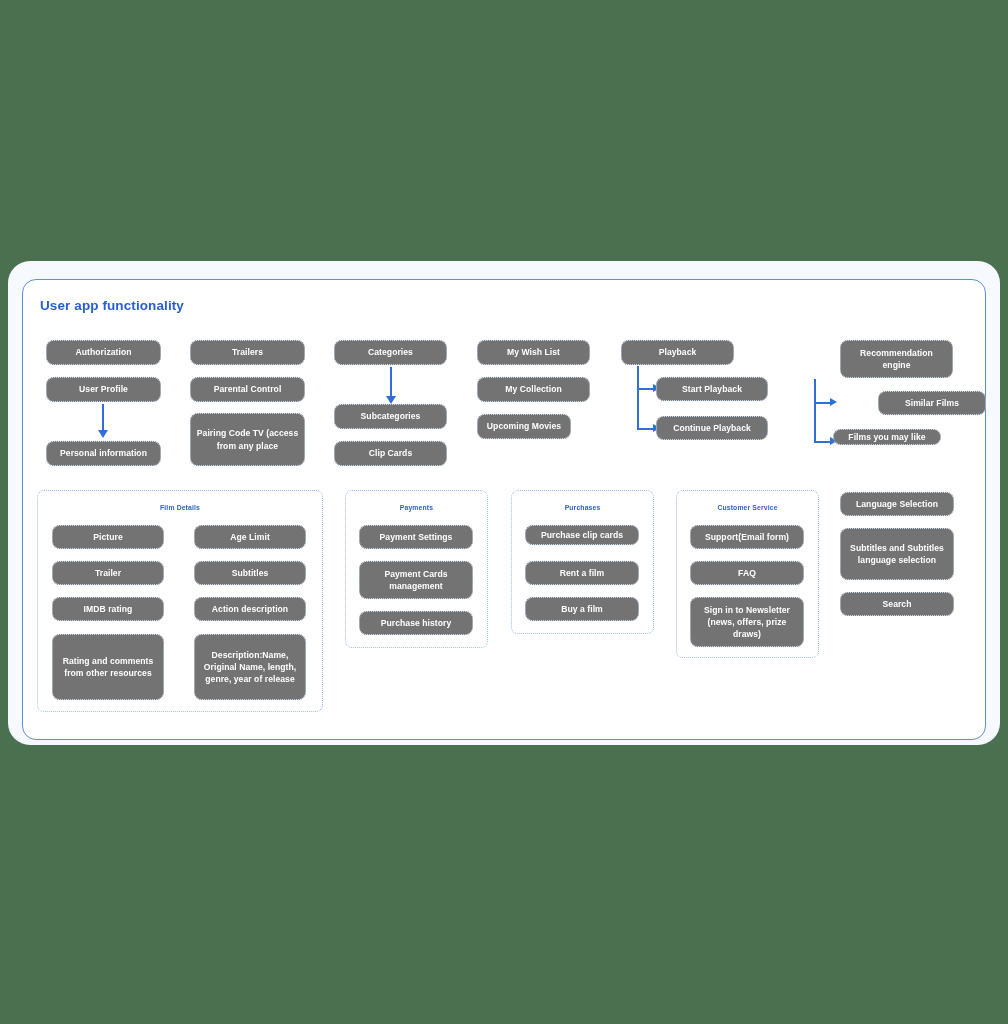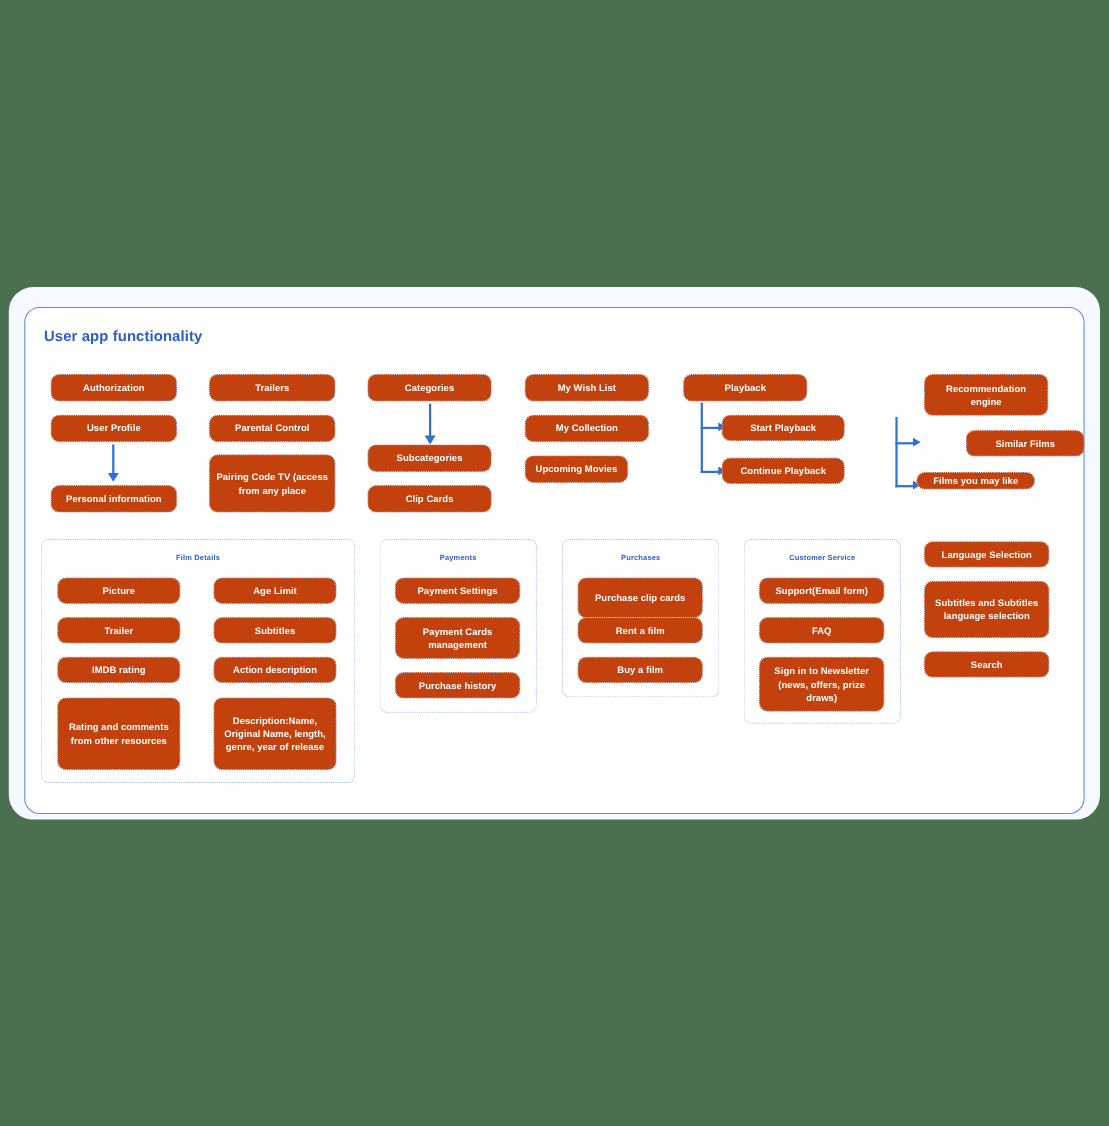--- a/index.html
+++ b/index.html
@@ -42,21 +42,21 @@
     top: 298px;
     font-size: 13.5px;
     font-weight: bold;
     color: #2a5fc9;
     letter-spacing: 0.1px;
   }
 
   
   .node {
     position: absolute;
-    background: #c2410c;
+    background: #737373;
     border: 1px dotted #cddcf5;
     border-radius: 8px;
     color: #ffffff;
     font-size: 8.6px;
     font-weight: bold;
     display: flex;
     align-items: center;
     justify-content: center;
     text-align: center;
     line-height: 1.42;
@@ -188,21 +188,21 @@
 </div>
 
 <div class="node" style="left:359px; top:525px; width:114px; height:24px;">Payment Settings</div>
 <div class="node" style="left:359px; top:561px; width:114px; height:38px;">Payment Cards management</div>
 <div class="node" style="left:359px; top:611px; width:114px; height:24px;">Purchase history</div>
 
 <div class="group-box" style="left:511px; top:490px; width:143px; height:144px;">
   <div class="group-label" style="top:13px;">Purchases</div>
 </div>
 
-<div class="node" style="left:525px; top:525px; width:114px; height:37px;">Purchase clip cards</div>
+<div class="node" style="left:525px; top:525px; width:114px; height:20px;">Purchase clip cards</div>
 <div class="node" style="left:525px; top:561px; width:114px; height:24px;">Rent a film</div>
 <div class="node" style="left:525px; top:597px; width:114px; height:24px;">Buy a film</div>
 
 <div class="group-box" style="left:676px; top:490px; width:143px; height:168px;">
   <div class="group-label" style="top:13px;">Customer Service</div>
 </div>
 
 <div class="node" style="left:690px; top:525px; width:114px; height:24px;">Support(Email form)</div>
 <div class="node" style="left:690px; top:561px; width:114px; height:24px;">FAQ</div>
 <div class="node" style="left:690px; top:597px; width:114px; height:50px;">Sign in to Newsletter (news, offers, prize draws)</div>

